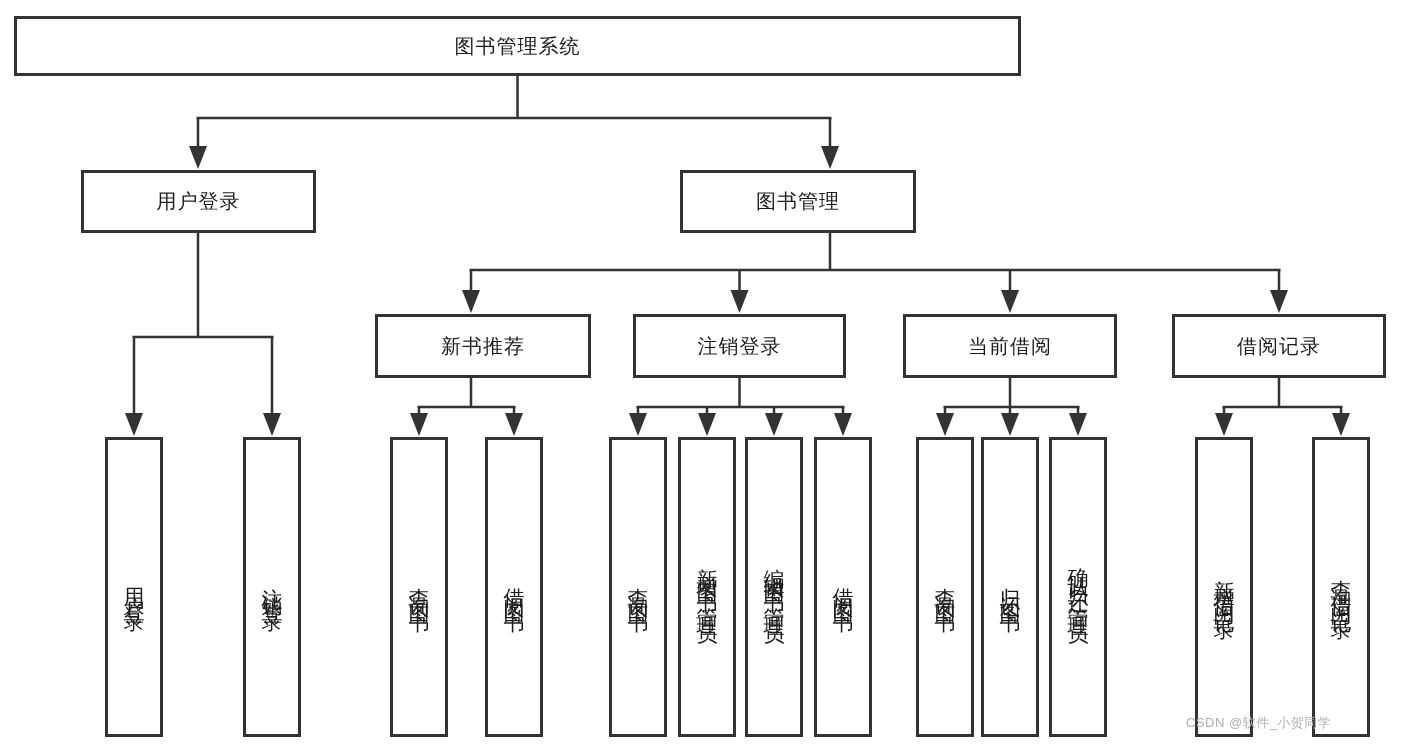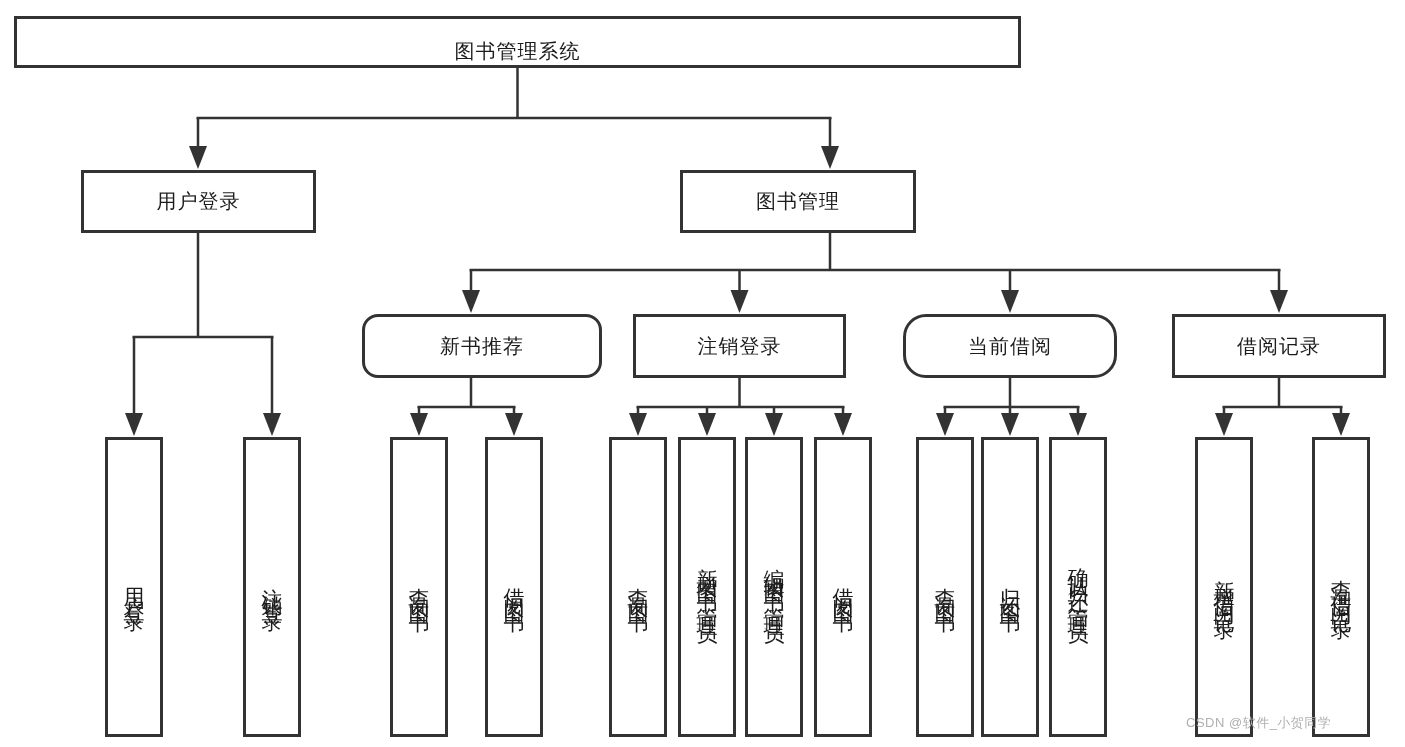--- a/index.html
+++ b/index.html
@@ -103,38 +103,38 @@
       <polygon points="765,413 783,413 774,436"></polygon>
       <polygon points="834,413 852,413 843,436"></polygon>
       <polygon points="936,413 954,413 945,436"></polygon>
       <polygon points="1001,413 1019,413 1010,436"></polygon>
       <polygon points="1069,413 1087,413 1078,436"></polygon>
       <polygon points="1215,413 1233,413 1224,436"></polygon>
       <polygon points="1332,413 1350,413 1341,436"></polygon>
     </g>
   </svg>
 
-  <div class="node" style="left:14px;top:16px;width:1007px;height:52px;align-items:flex-end;">
+  <div class="node" style="left:14px;top:16px;width:1007px;height:60px;">
     <span>图书管理系统</span>
   </div>
 
   <div class="node" style="left:81px;top:170px;width:235px;height:63px;">
     <span>用户登录</span>
   </div>
   <div class="node" style="left:680px;top:170px;width:236px;height:63px;">
     <span>图书管理</span>
   </div>
 
-  <div class="node" style="left:362px;top:314px;width:240px;height:64px;border-radius:16px;">
+  <div class="node" style="left:375px;top:314px;width:216px;height:64px;">
     <span>新书推荐</span>
   </div>
   <div class="node" style="left:633px;top:314px;width:213px;height:64px;">
     <span>注销登录</span>
   </div>
-  <div class="node" style="left:903px;top:314px;width:214px;height:64px;border-radius:23px;">
+  <div class="node" style="left:903px;top:314px;width:214px;height:64px;">
     <span>当前借阅</span>
   </div>
   <div class="node" style="left:1172px;top:314px;width:214px;height:64px;">
     <span>借阅记录</span>
   </div>
 
   <div class="leaf" style="left:105px;top:437px;width:58px;height:300px;">
     <span>用户登录</span>
   </div>
   <div class="leaf" style="left:243px;top:437px;width:58px;height:300px;">

